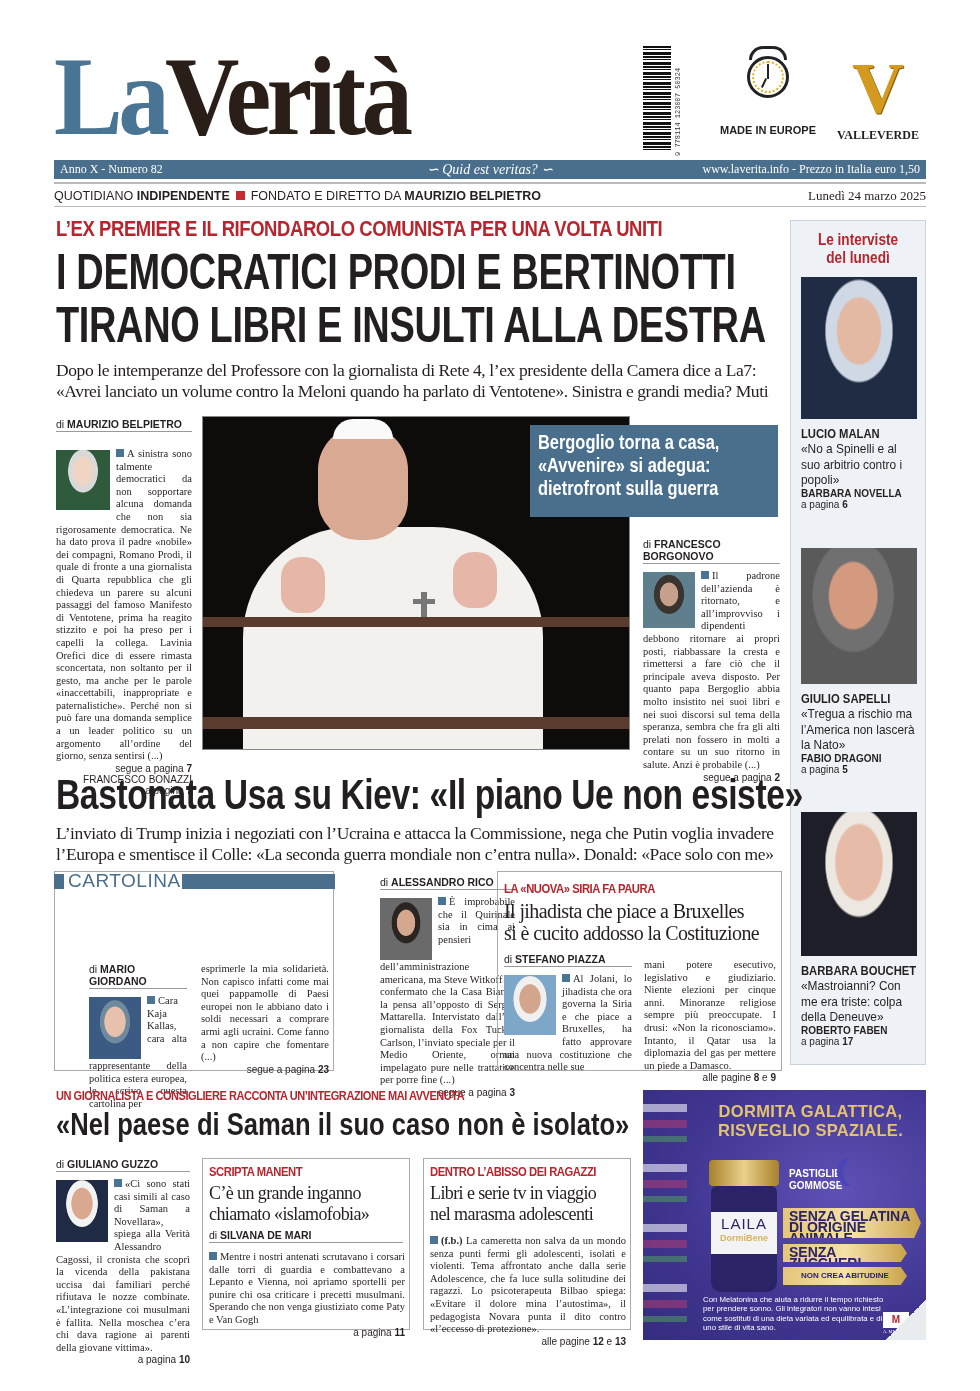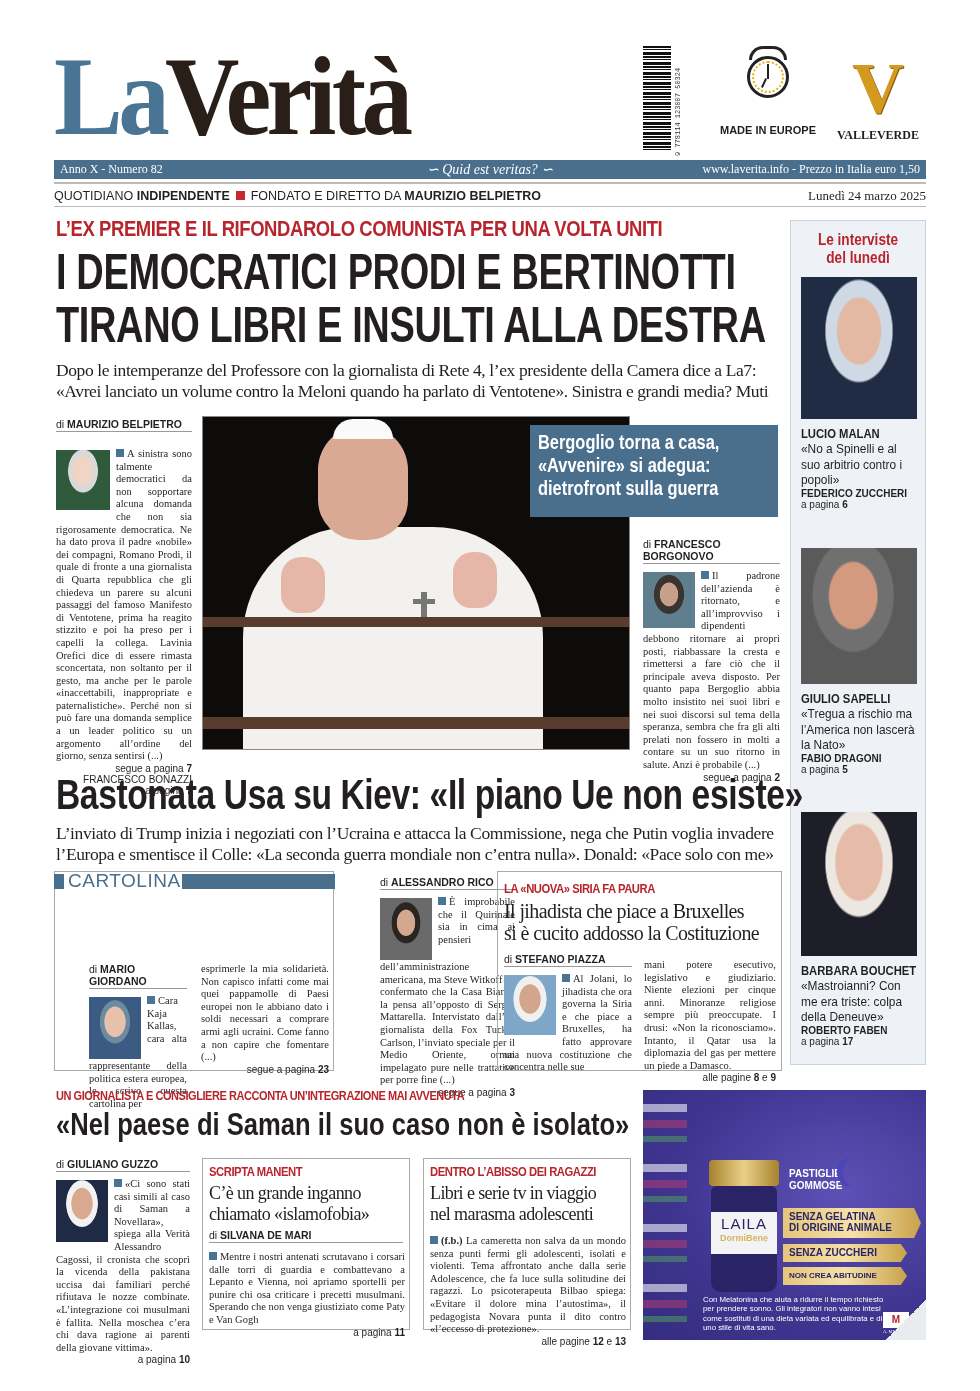--- a/index.html
+++ b/index.html
@@ -124,21 +124,21 @@
   .ad-flowers { position:absolute; left:0; top:0; width:44px; height:100%; background: repeating-linear-gradient(180deg, transparent 0 14px, rgba(255,255,255,0.8) 14px 22px, transparent 22px 30px, rgba(190,60,110,0.7) 30px 38px, transparent 38px 46px, rgba(80,170,90,0.7) 46px 52px, transparent 52px 60px); opacity:0.7; }
   .ad-title { position:absolute; left:60px; top:12px; width:215px; text-align:center; font-family:"Liberation Sans", sans-serif; font-weight:bold; font-size: 16.5px; line-height: 19px; color:#e3c370; letter-spacing: 0.3px; }
   .ad-jar { position:absolute; left:66px; top:70px; width:70px; height:96px; }
   .ad-jar .lid { position:absolute; left:0; top:0; width:70px; height:26px; background: linear-gradient(90deg, #a7822c, #ead08a, #a7822c); border-radius: 4px; }
   .ad-jar .body { position:absolute; left:2px; top:26px; width:66px; height:106px; background:#2a2466; border-radius: 6px 6px 10px 10px; }
   .ad-jar .label { position:absolute; left:2px; top:52px; width:66px; height:42px; background:#f3f3f6; }
   .ad-jar .brand { position:absolute; left:2px; top:55px; width:66px; text-align:center; font-family:"Liberation Sans", sans-serif; font-size: 15px; color:#2a2466; letter-spacing: 1px; }
   .ad-jar .brand2 { position:absolute; left:2px; top:73px; width:66px; text-align:center; font-family:"Liberation Sans", sans-serif; font-weight:bold; font-size: 9px; color:#d7b35c; }
   .ad-past { position:absolute; left:146px; top:78px; font-family:"Liberation Sans", sans-serif; font-weight:bold; font-size: 10px; line-height: 12px; color:#fff; }
   .ad-moon { position:absolute; left:200px; top:68px; width:22px; height:28px; border-radius:50%; box-shadow: -6px 0 0 0 #4c45b8; }
-  .ad-pill { position:absolute; left:140px; height:18px; background: linear-gradient(90deg, #e5c57a, #f5e2a8, #c9a24b); font-family:"Liberation Sans", sans-serif; font-weight:bold; color:#2a2466; font-size: 10px; line-height: 11px; padding: 3px 6px; clip-path: polygon(0 0, 95% 0, 100% 50%, 95% 100%, 0 100%); }
+  .ad-pill { position:absolute; left:140px; height:18px; background: linear-gradient(90deg, #e5c57a, #f5e2a8, #c9a24b); font-family:"Liberation Sans", sans-serif; font-weight:bold; color:#2a2466; font-size: 14px; line-height: 11px; padding: 3px 6px; clip-path: polygon(0 0, 95% 0, 100% 50%, 95% 100%, 0 100%); }
   .ad-small { position:absolute; left:60px; top:205px; width:190px; font-family:"Liberation Sans", sans-serif; font-size: 7.8px; line-height: 9.3px; color:#fff; }
   .ad-logo { position:absolute; left:240px; top:222px; width:26px; height:16px; background:#fff; font-family:"Liberation Sans", sans-serif; font-weight:bold; font-size: 10px; color:#b8242c; text-align:center; line-height:16px; }
   .ad-logo-txt { position:absolute; left:232px; top:239px; width:44px; text-align:center; font-size: 4.5px; color:#fff; }
   .ad-curl { position:absolute; right:0; bottom:0; width:40px; height:40px; background: linear-gradient(135deg, transparent 50%, #e9ecef 50%); }
 </style>
 </head>
 <body>
 
 <div class="abs logo">
   <span class="la">La</span><span class="ver">Verità</span>
@@ -219,21 +219,21 @@
 
 <div class="abs sidebar">
   <div class="side-title">
     <div>Le interviste</div>
     <div>del lunedì</div>
   </div>
   <div class="side-item" style="top:56px;">
     <div class="side-photo" style="background: radial-gradient(ellipse at 50% 38%, #e3b9a4 0 26%, #cfd9e6 28% 40%, #1f2c44 42%), #b9c9dc;"></div>
     <div class="side-name">LUCIO MALAN</div>
     <div class="side-quote">«No a Spinelli e al suo arbitrio contro i popoli»</div>
-    <div class="side-author">FEDERICO ZUCCHERI</div>
+    <div class="side-author">BARBARA NOVELLA</div>
     <div class="side-page"><span>a pagina </span><b>6</b></div>
   </div>
   <div class="side-item" style="top:327px;">
     <div class="side-photo" style="height:136px; background: radial-gradient(ellipse at 45% 35%, #d49a80 0 26%, #707070 28% 44%, #5a5a5a 46%);"></div>
     <div class="side-name">GIULIO SAPELLI</div>
     <div class="side-quote">«Tregua a rischio ma l’America non lascerà la Nato»</div>
     <div class="side-author">FABIO DRAGONI</div>
     <div class="side-page"><span>a pagina </span><b>5</b></div>
   </div>
   <div class="side-item" style="top:591px;">
@@ -327,35 +327,39 @@
     <div>nel marasma adolescenti</div>
   </div>
   <div class="box-body" style="top:76px;">
     <div class="body-txt"><span class="sq"></span><b>(f.b.)</b><span> La cameretta non salva da un mondo senza punti fermi gli adolescenti, isolati e violenti. Tema affrontato anche dalla serie Adolescence, che fa luce sulla solitudine dei ragazzi. Lo psicoterapeuta Bilbao spiega: «Evitare il dolore mina l’autostima», il pedagogista Novara punta il dito contro «l’eccesso di protezione».</span></div>
     <div class="ref"><span>alle pagine </span><b>12</b><span> e </span><b>13</b></div>
   </div>
 </div>
 
 <div class="abs ad">
   <div class="ad-flowers"></div>
+  <div class="ad-title">
+    <div>DORMITA GALATTICA,</div>
+    <div>RISVEGLIO SPAZIALE.</div>
+  </div>
   <div class="ad-jar">
     <div class="body"></div>
     <div class="lid"></div>
     <div class="label"></div>
     <div class="brand">LAILA</div>
     <div class="brand2">DormiBene</div>
   </div>
   <div class="ad-past">
     <div>PASTIGLIE</div>
     <div>GOMMOSE</div>
   </div>
   <div class="ad-moon"></div>
   <div class="ad-pill" style="top:118px; height:30px; width:138px;">
     <div>SENZA GELATINA</div>
     <div>DI ORIGINE ANIMALE</div>
   </div>
   <div class="ad-pill" style="top:154px; width:124px;">SENZA ZUCCHERI</div>
-  <div class="ad-pill" style="top:177px; width:124px; font-size:8px;">NON CREA ABITUDINE</div>
+  <div class="ad-pill" style="top:177px; width:124px; font-size:8px;text-align:center;">NON CREA ABITUDINE</div>
   <div class="ad-small">Con Melatonina che aiuta a ridurre il tempo richiesto per prendere sonno. Gli integratori non vanno intesi come sostituti di una dieta variata ed equilibrata e di uno stile di vita sano.</div>
   <div class="ad-logo">M</div>
   <div class="ad-logo-txt">A. MENARINI</div>
   <div class="ad-curl"></div>
 </div>
 
 </body></html>

